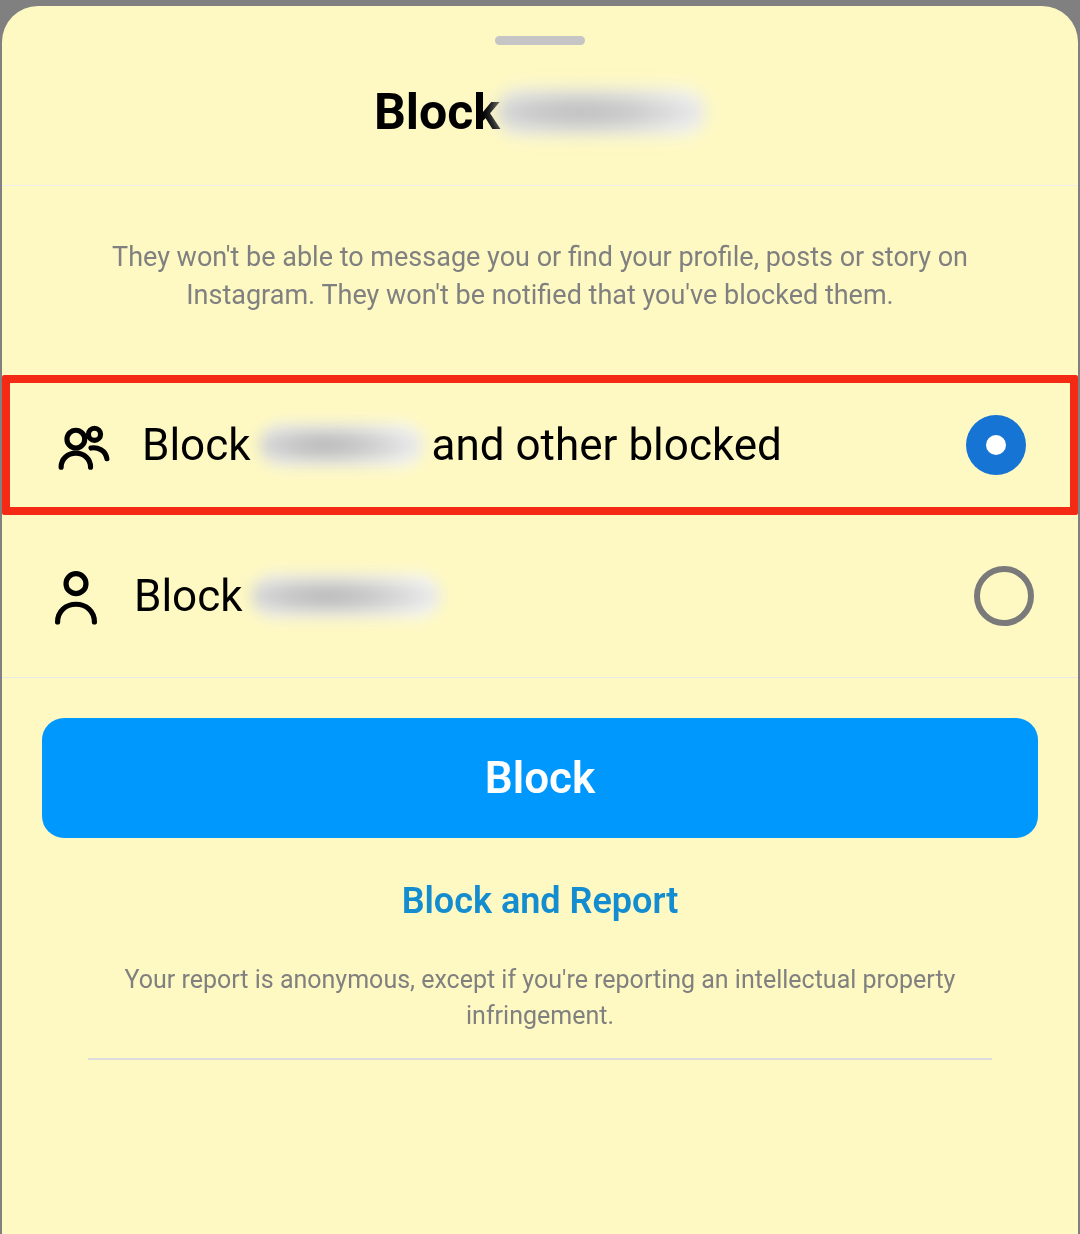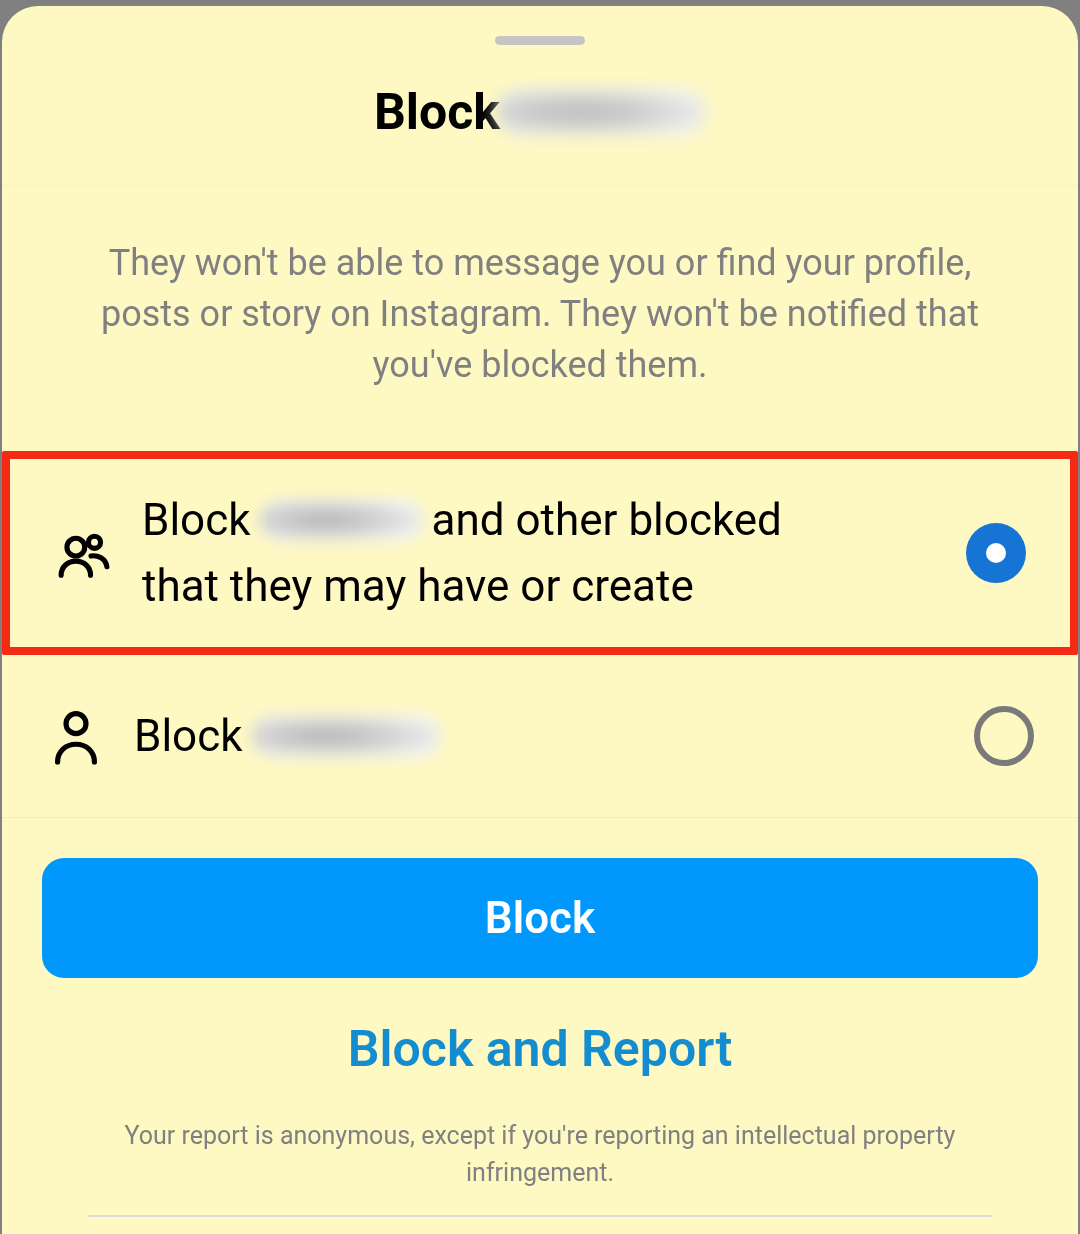--- a/index.html
+++ b/index.html
@@ -51,21 +51,21 @@
       width: 210px;
       height: 48px;
       background: radial-gradient(ellipse at 40% 50%, #bdbdbd 0%, #c9c9c9 30%, #e6e6e6 65%, #fff 100%);
       border-radius: 40px;
       filter: blur(8px);
       margin-left: -10px;
     }
     .description {
       padding: 52px 62px 60px;
       text-align: center;
-      font-size: 36px;
+      font-size: 27px;
       line-height: 1.42;
       color: #808080;
     }
     .option-row {
       display: flex;
       align-items: center;
       padding: 28px 44px 28px 46px;
       gap: 30px;
       min-height: 140px;
     }
@@ -143,21 +143,21 @@
       font-weight: 600;
       text-align: center;
       padding: 34px;
       border-radius: 22px;
       border: none;
       cursor: pointer;
     }
     .block-report-btn {
       background: transparent;
       color: #148cd0;
-      font-size: 50px;
+      font-size: 36px;
       font-weight: 600;
       text-align: center;
       border: none;
       padding: 6px;
       cursor: pointer;
     }
     .footnote {
       text-align: center;
       font-size: 25px;
       color: #808080;
@@ -192,23 +192,20 @@
         <circle cx="16.5" cy="7.4" r="2.6"></circle>
         <path d="M15 13.3c2.8-.5 6.3 1 6.8 4.6"></path>
       </svg>
     </div>
     <div class="option-label-wrap">
       <div class="opt-line">
         <span>Block</span>
         <span class="opt-blur"></span>
         <span>and other blocked</span>
       </div>
-      <div class="opt-line" style="width:100%;">
-        <span>that they may have or create</span>
-      </div>
     </div>
     <div class="radio selected"></div>
   </div>
 
   <div class="option-row" style="padding-top:48px;padding-bottom:48px;">
     <div class="option-icon">
       <svg width="52" height="58" viewBox="0 0 24 26" fill="none" stroke="#000" stroke-width="2.4" stroke-linecap="round" stroke-linejoin="round">
         <circle cx="12" cy="7.3" r="4.6"></circle>
         <path d="M3.5 25c0-5 3.8-8.2 8.5-8.2s8.5 3.2 8.5 8.2"></path>
       </svg>

